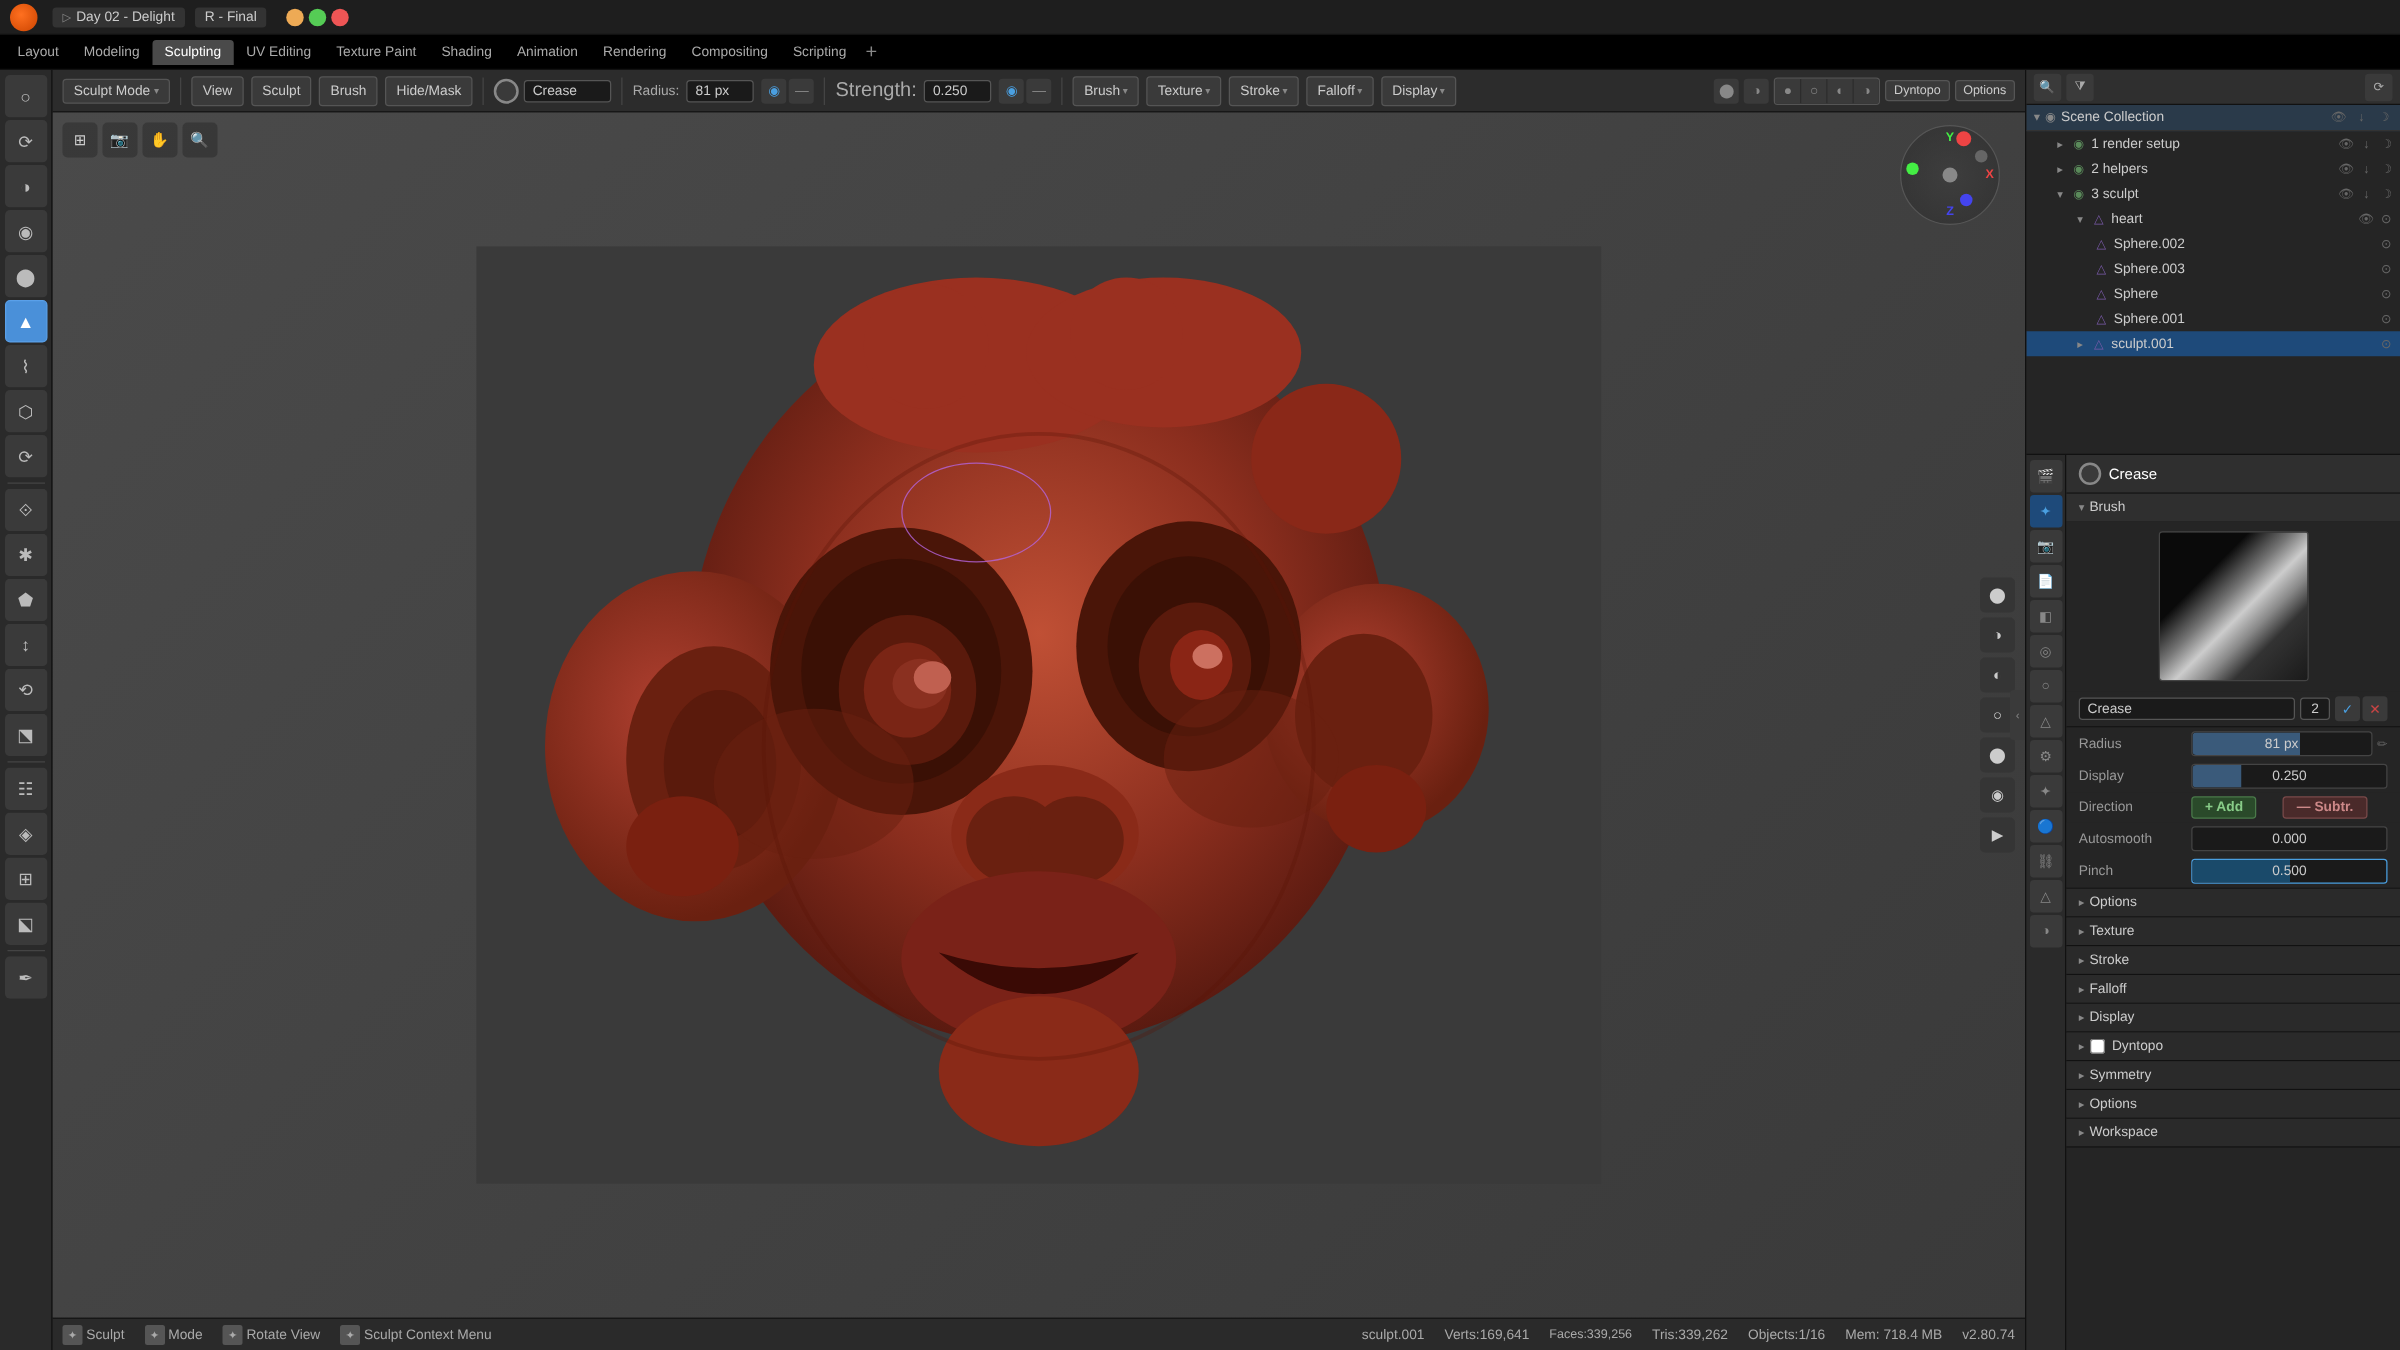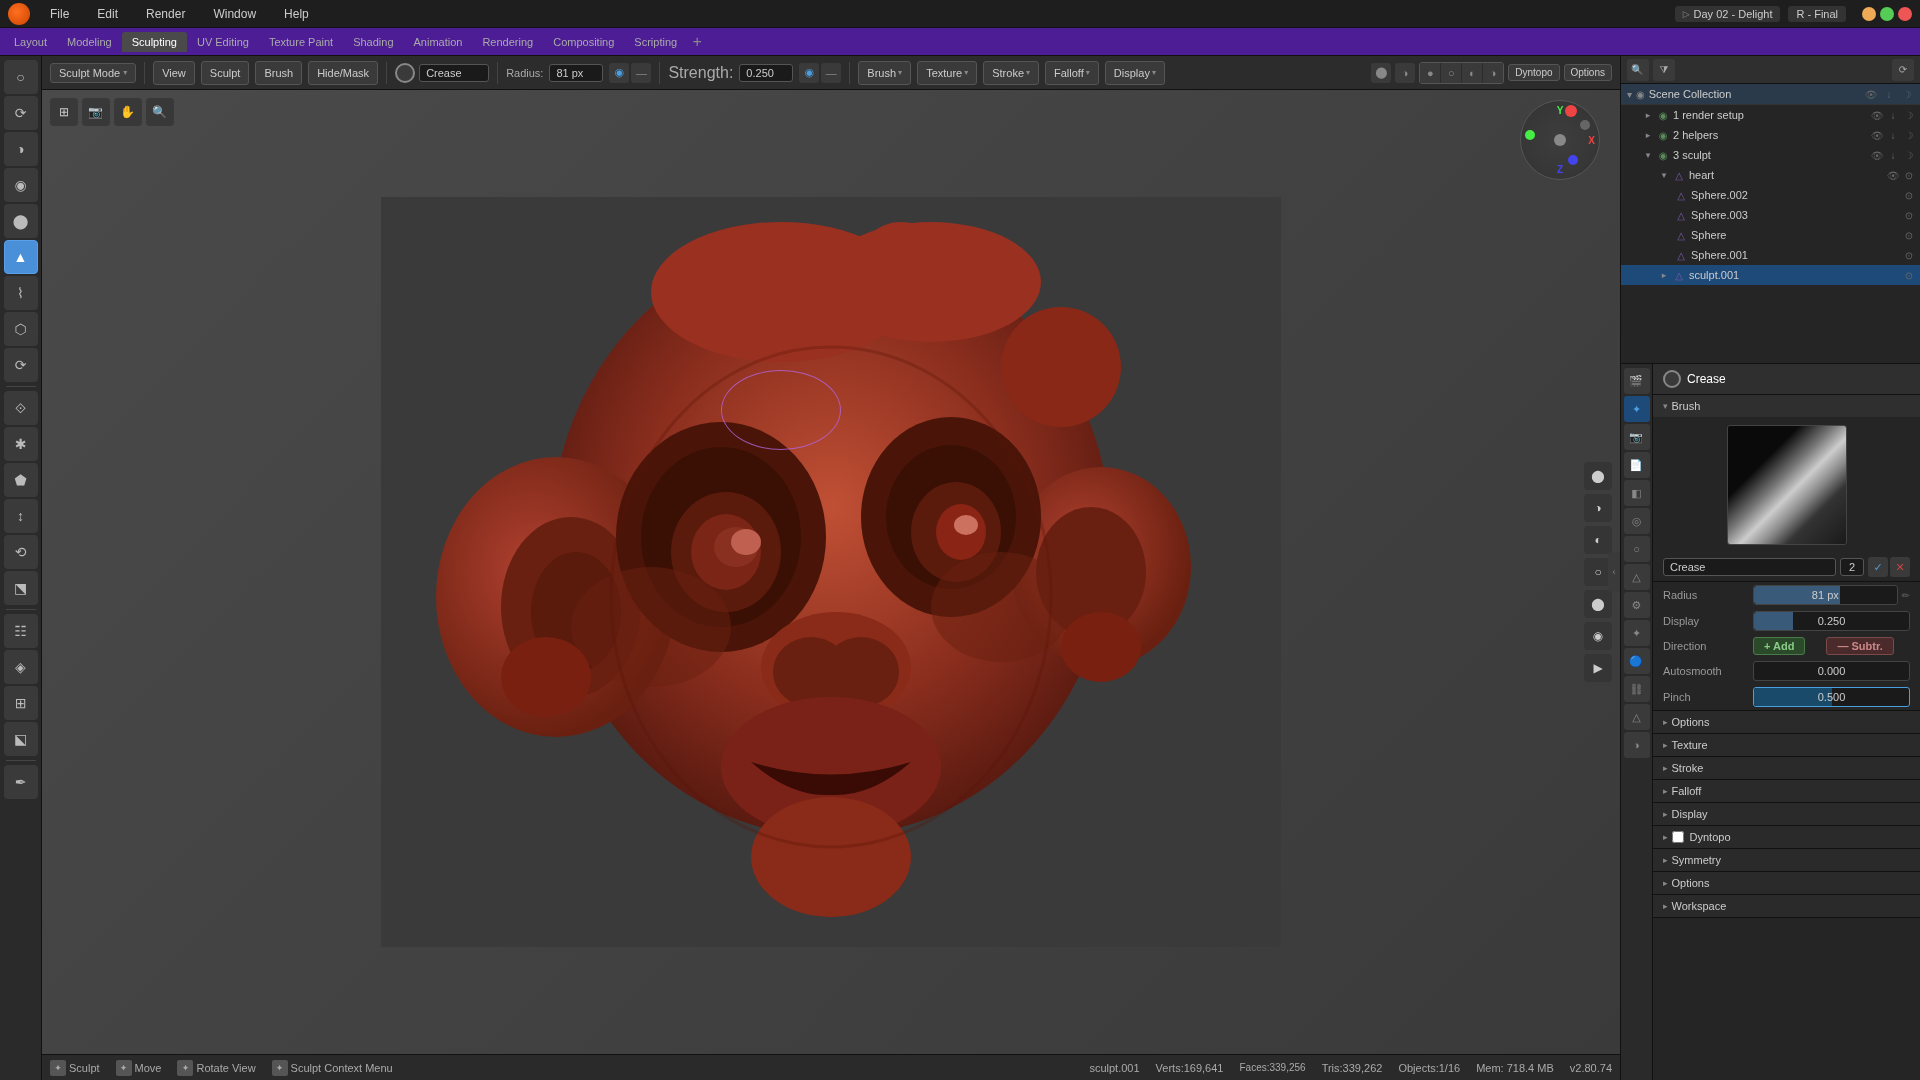--- a/index.html
+++ b/index.html
@@ -26,21 +26,21 @@
       cursor: pointer;
       border-radius: 3px;
       color: #ccc;
       font-size: 12px;
     }
 
     
     .workspace-tabs {
       display: flex;
       align-items: center;
-      background: #4c1d95;
+      background: #000000;
       height: 28px;
       border-bottom: 1px solid #111;
       padding: 0 4px;
       flex-shrink: 0;
     }
     .ws-tab {
       padding: 4px 10px;
       cursor: pointer;
       color: #aaa;
       font-size: 11px;
@@ -560,27 +560,20 @@
     ::-webkit-scrollbar { width: 6px; height: 6px; }
     ::-webkit-scrollbar-track { background: #1e1e1e; }
     ::-webkit-scrollbar-thumb { background: #444; border-radius: 3px; }
   </style>
 </head>
 <body>
 
 <div class="win-titlebar">
   <div class="win-title-item">
     <div class="menu-logo"></div>
-  </div>
-  <div style="display:flex;align-items:center;gap:12px;flex:1">
-    <span class="menu-item">File</span>
-    <span class="menu-item">Edit</span>
-    <span class="menu-item">Render</span>
-    <span class="menu-item">Window</span>
-    <span class="menu-item">Help</span>
   </div>
   <div style="display:flex;align-items:center;gap:8px">
     <div style="display:flex;align-items:center;gap:4px;background:#333;border-radius:3px;padding:2px 8px;font-size:11px;color:#ccc">
       <span style="font-size:9px;color:#888">▷</span>
       <span>Day 02 - Delight</span>
     </div>
     <div style="display:flex;align-items:center;gap:4px;background:#333;border-radius:3px;padding:2px 8px;font-size:11px;color:#ccc">
       <span>R - Final</span>
     </div>
     <div style="display:flex;gap:4px;margin-left:8px">
@@ -832,21 +825,21 @@
       <div style="position:absolute;right:0;top:50%;transform:translateY(-50%);width:12px;height:40px;background:#3a3a3a;border-radius:3px 0 0 3px;display:flex;align-items:center;justify-content:center;cursor:pointer;color:#888;font-size:9px">‹</div>
     </div>
 
     <div class="status-bar">
       <div class="status-item">
         <div class="status-icon">✦</div>
         <span>Sculpt</span>
       </div>
       <div class="status-item">
         <div class="status-icon">✦</div>
-        <span>Move</span>
+        <span>Mode</span>
       </div>
       <div class="status-item">
         <div class="status-icon">✦</div>
         <span>Rotate View</span>
       </div>
       <div class="status-item">
         <div class="status-icon">✦</div>
         <span>Sculpt Context Menu</span>
       </div>
       <div style="flex:1"></div>

